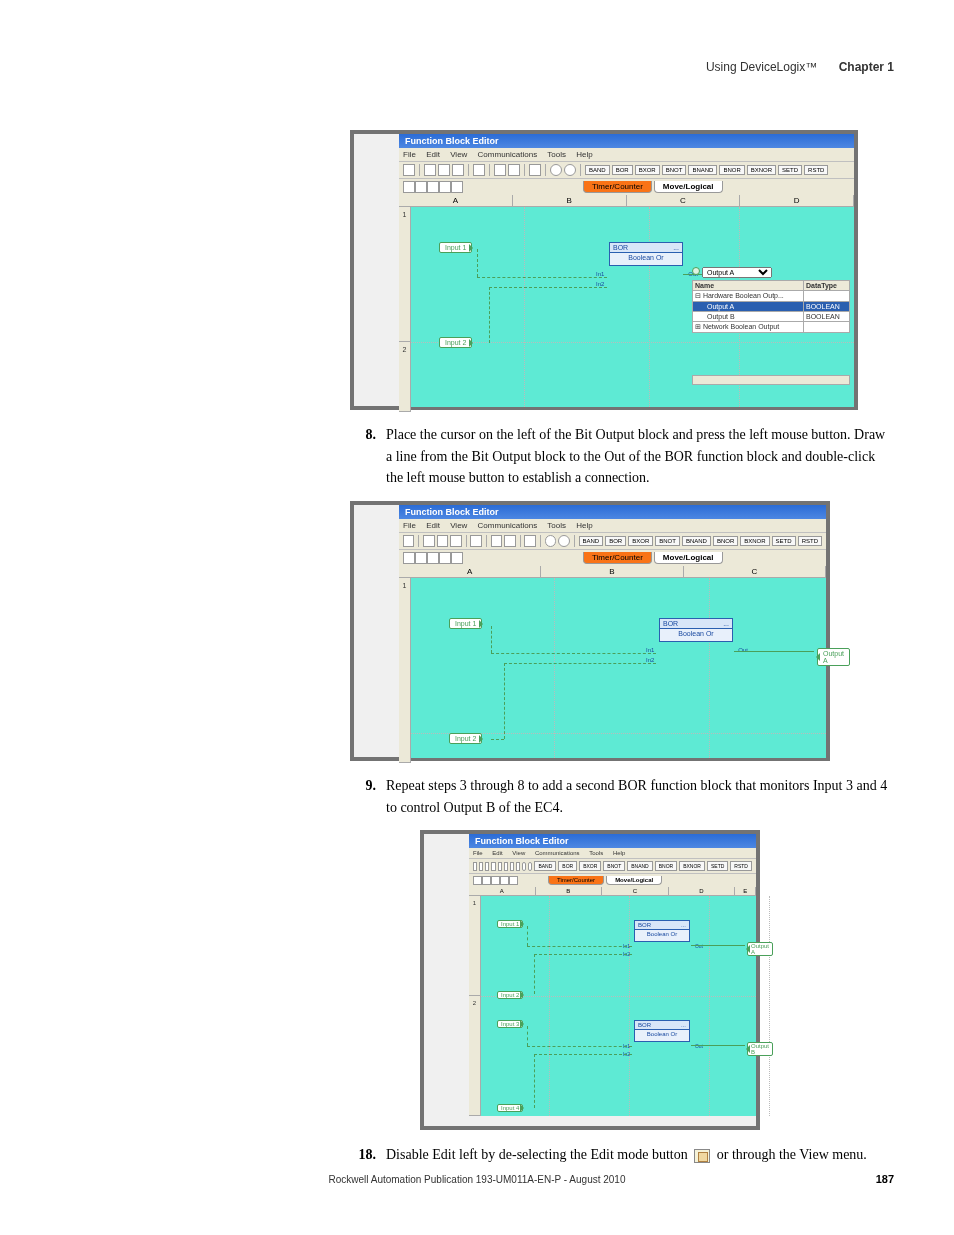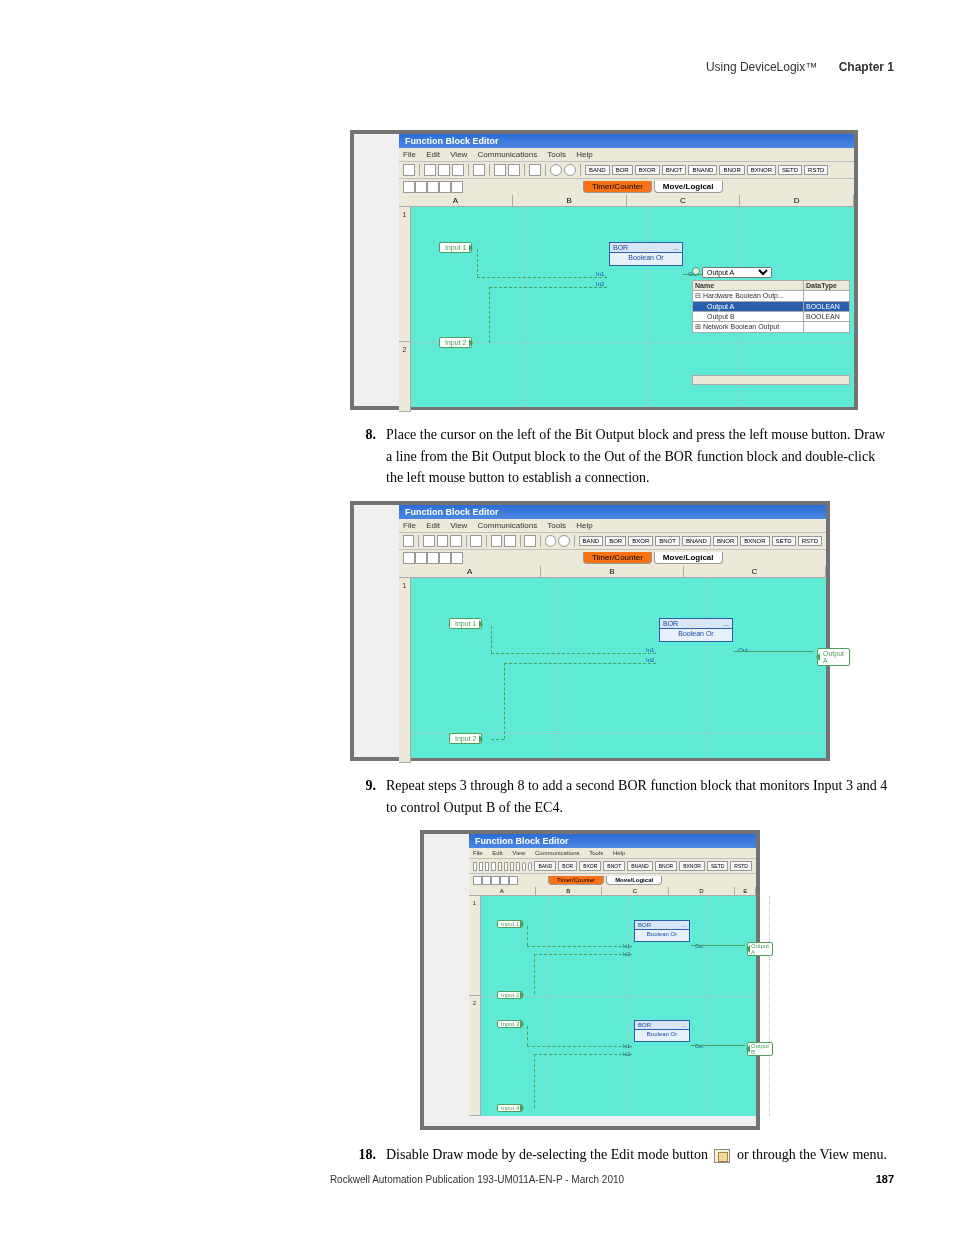--- a/index.html
+++ b/index.html
@@ -616,22 +616,22 @@
       <div class="wire-v" style="left:58px;top:130px;height:20px;"></div>
       <div class="wire" style="left:65px;top:158px;width:98px;"></div>
       <div class="wire-v" style="left:65px;top:158px;height:54px;"></div>
       <div class="wire-solid" style="left:222px;top:149px;width:54px;"></div>
     </div>
   </div>
 
   <div class="step">
     <div class="num">18.</div>
     <div class="text">
-      <span>Disable Draw mode by de-selecting the Edit mode button </span>
+      <span>Disable Edit left by de-selecting the Edit mode button </span>
       <span class="inline-icon"></span>
       <span> or through the View menu.</span>
     </div>
   </div>
 
 </div>
 
-<div class="footer">Rockwell Automation Publication 193-UM011A-EN-P - March 2010</div>
+<div class="footer">Rockwell Automation Publication 193-UM011A-EN-P - August 2010</div>
 <div class="pagenum">187</div>
 
 </body></html>

